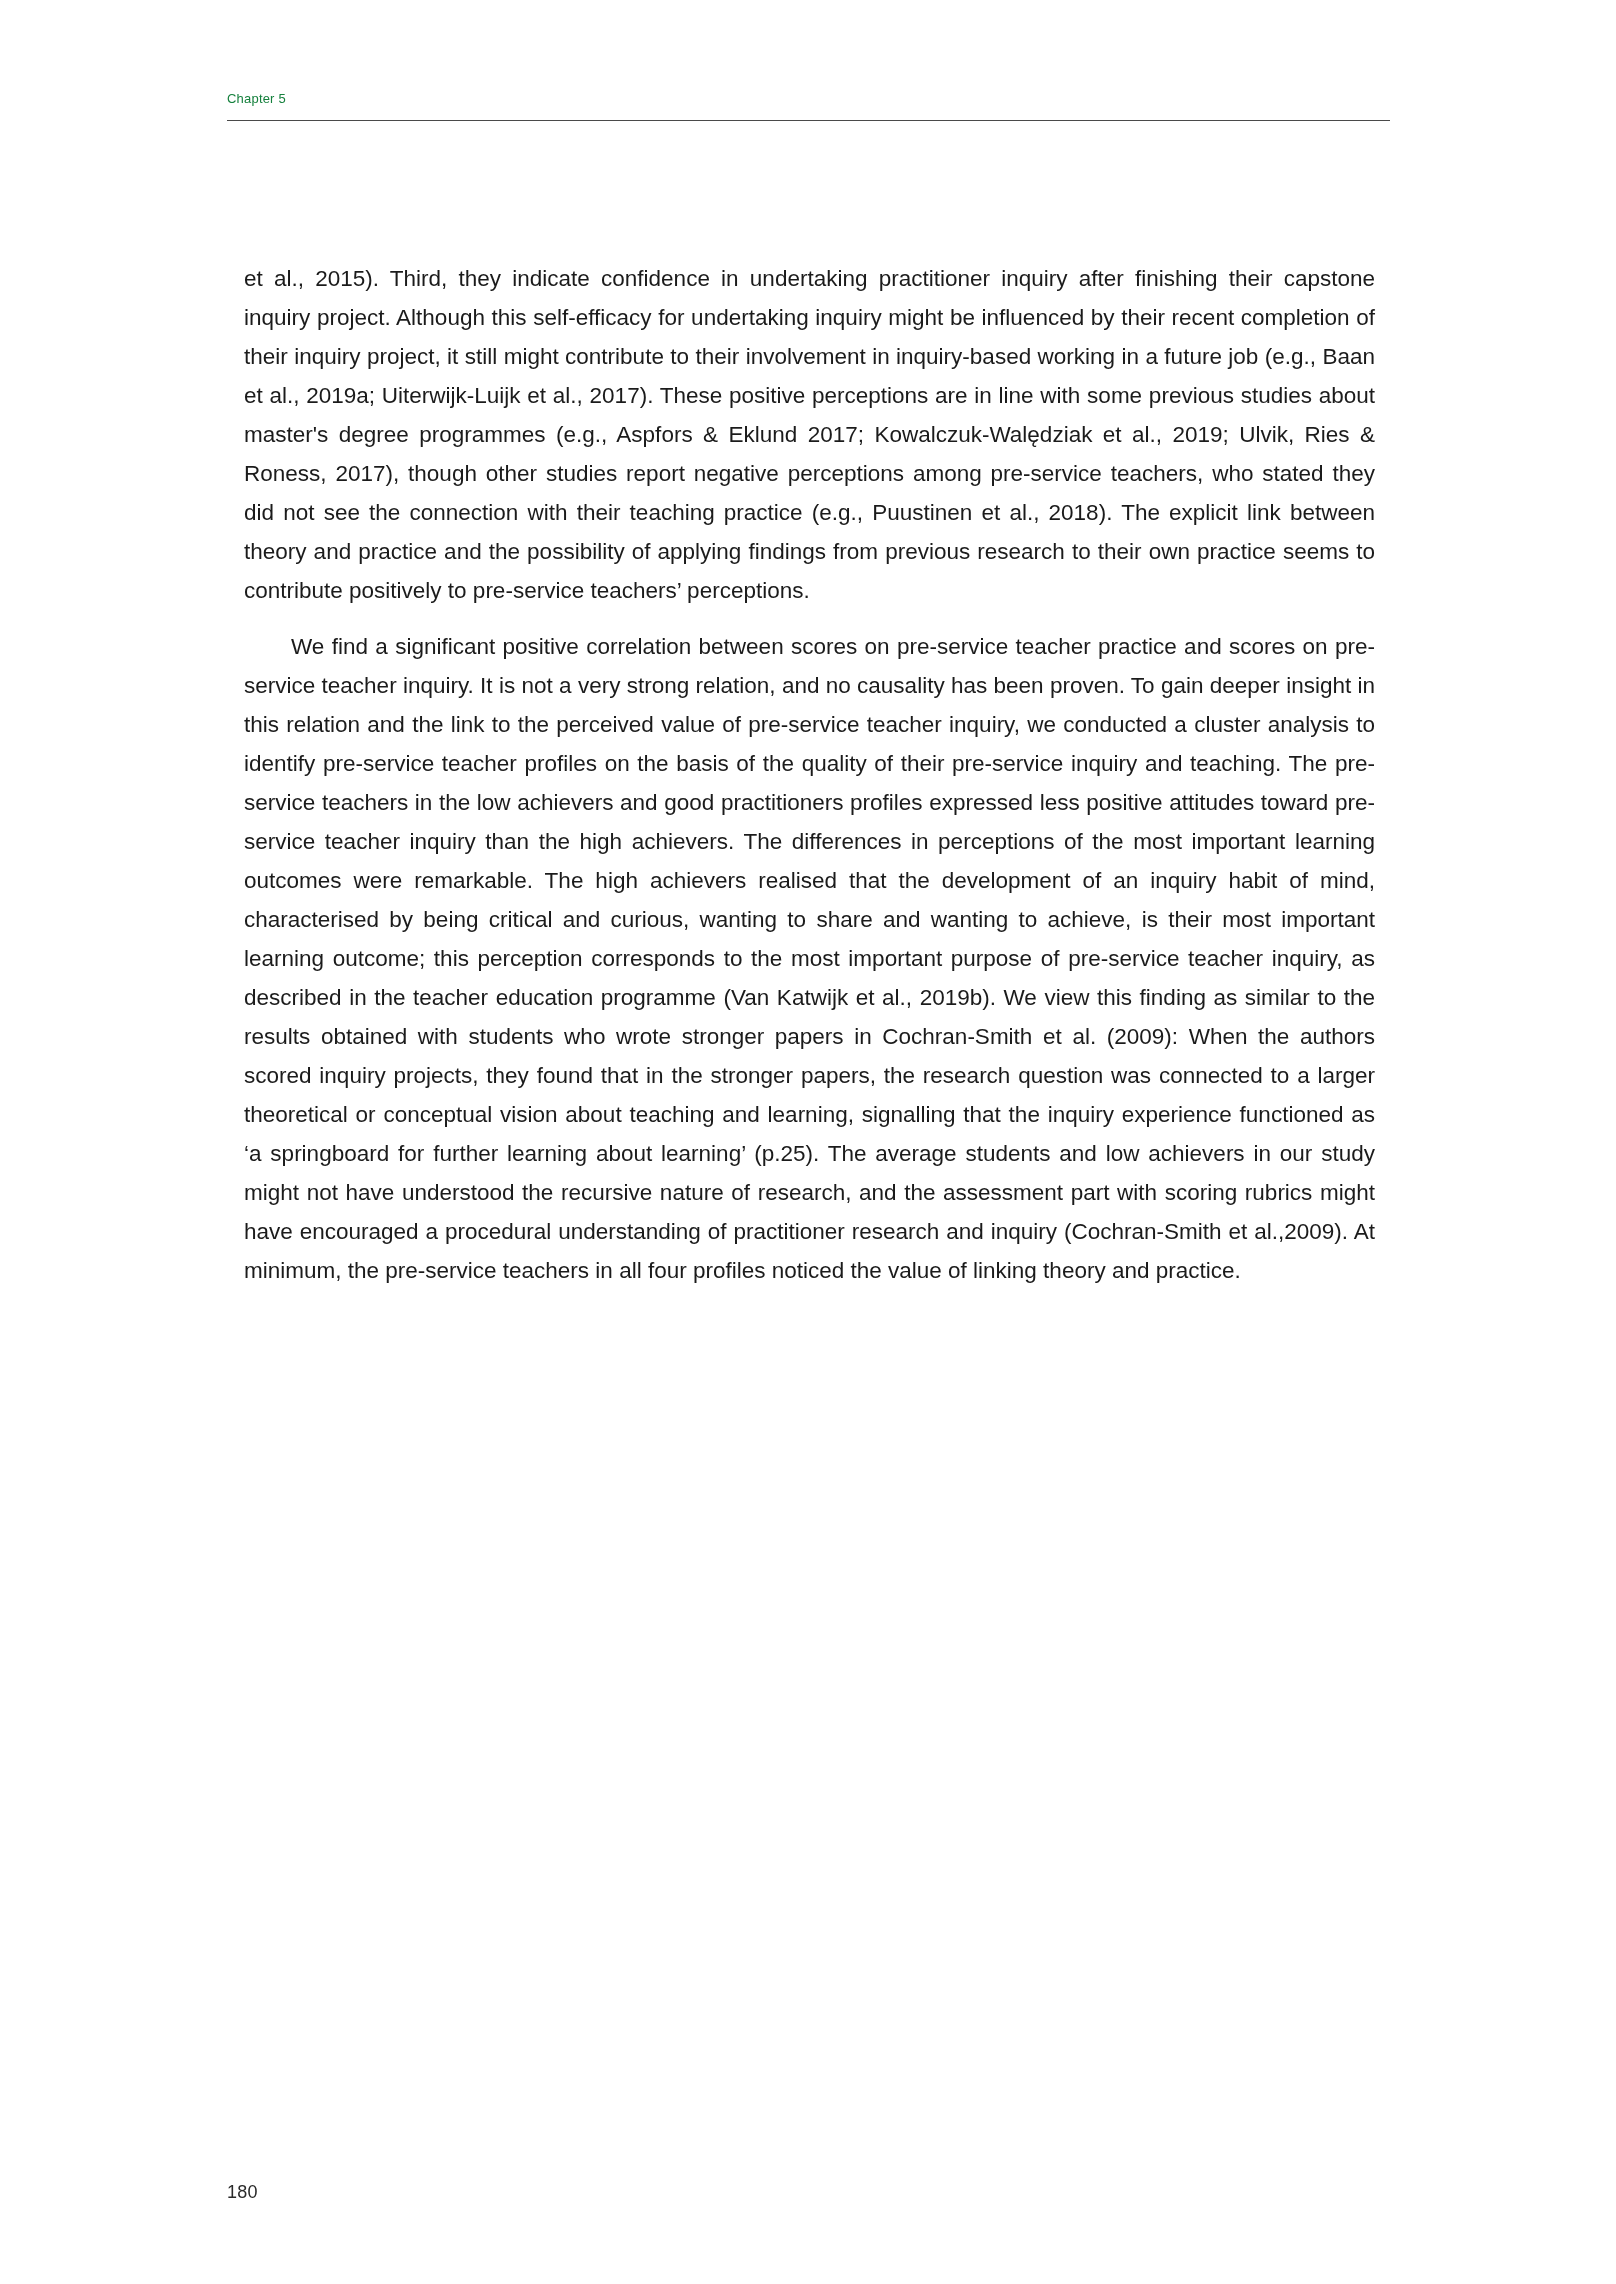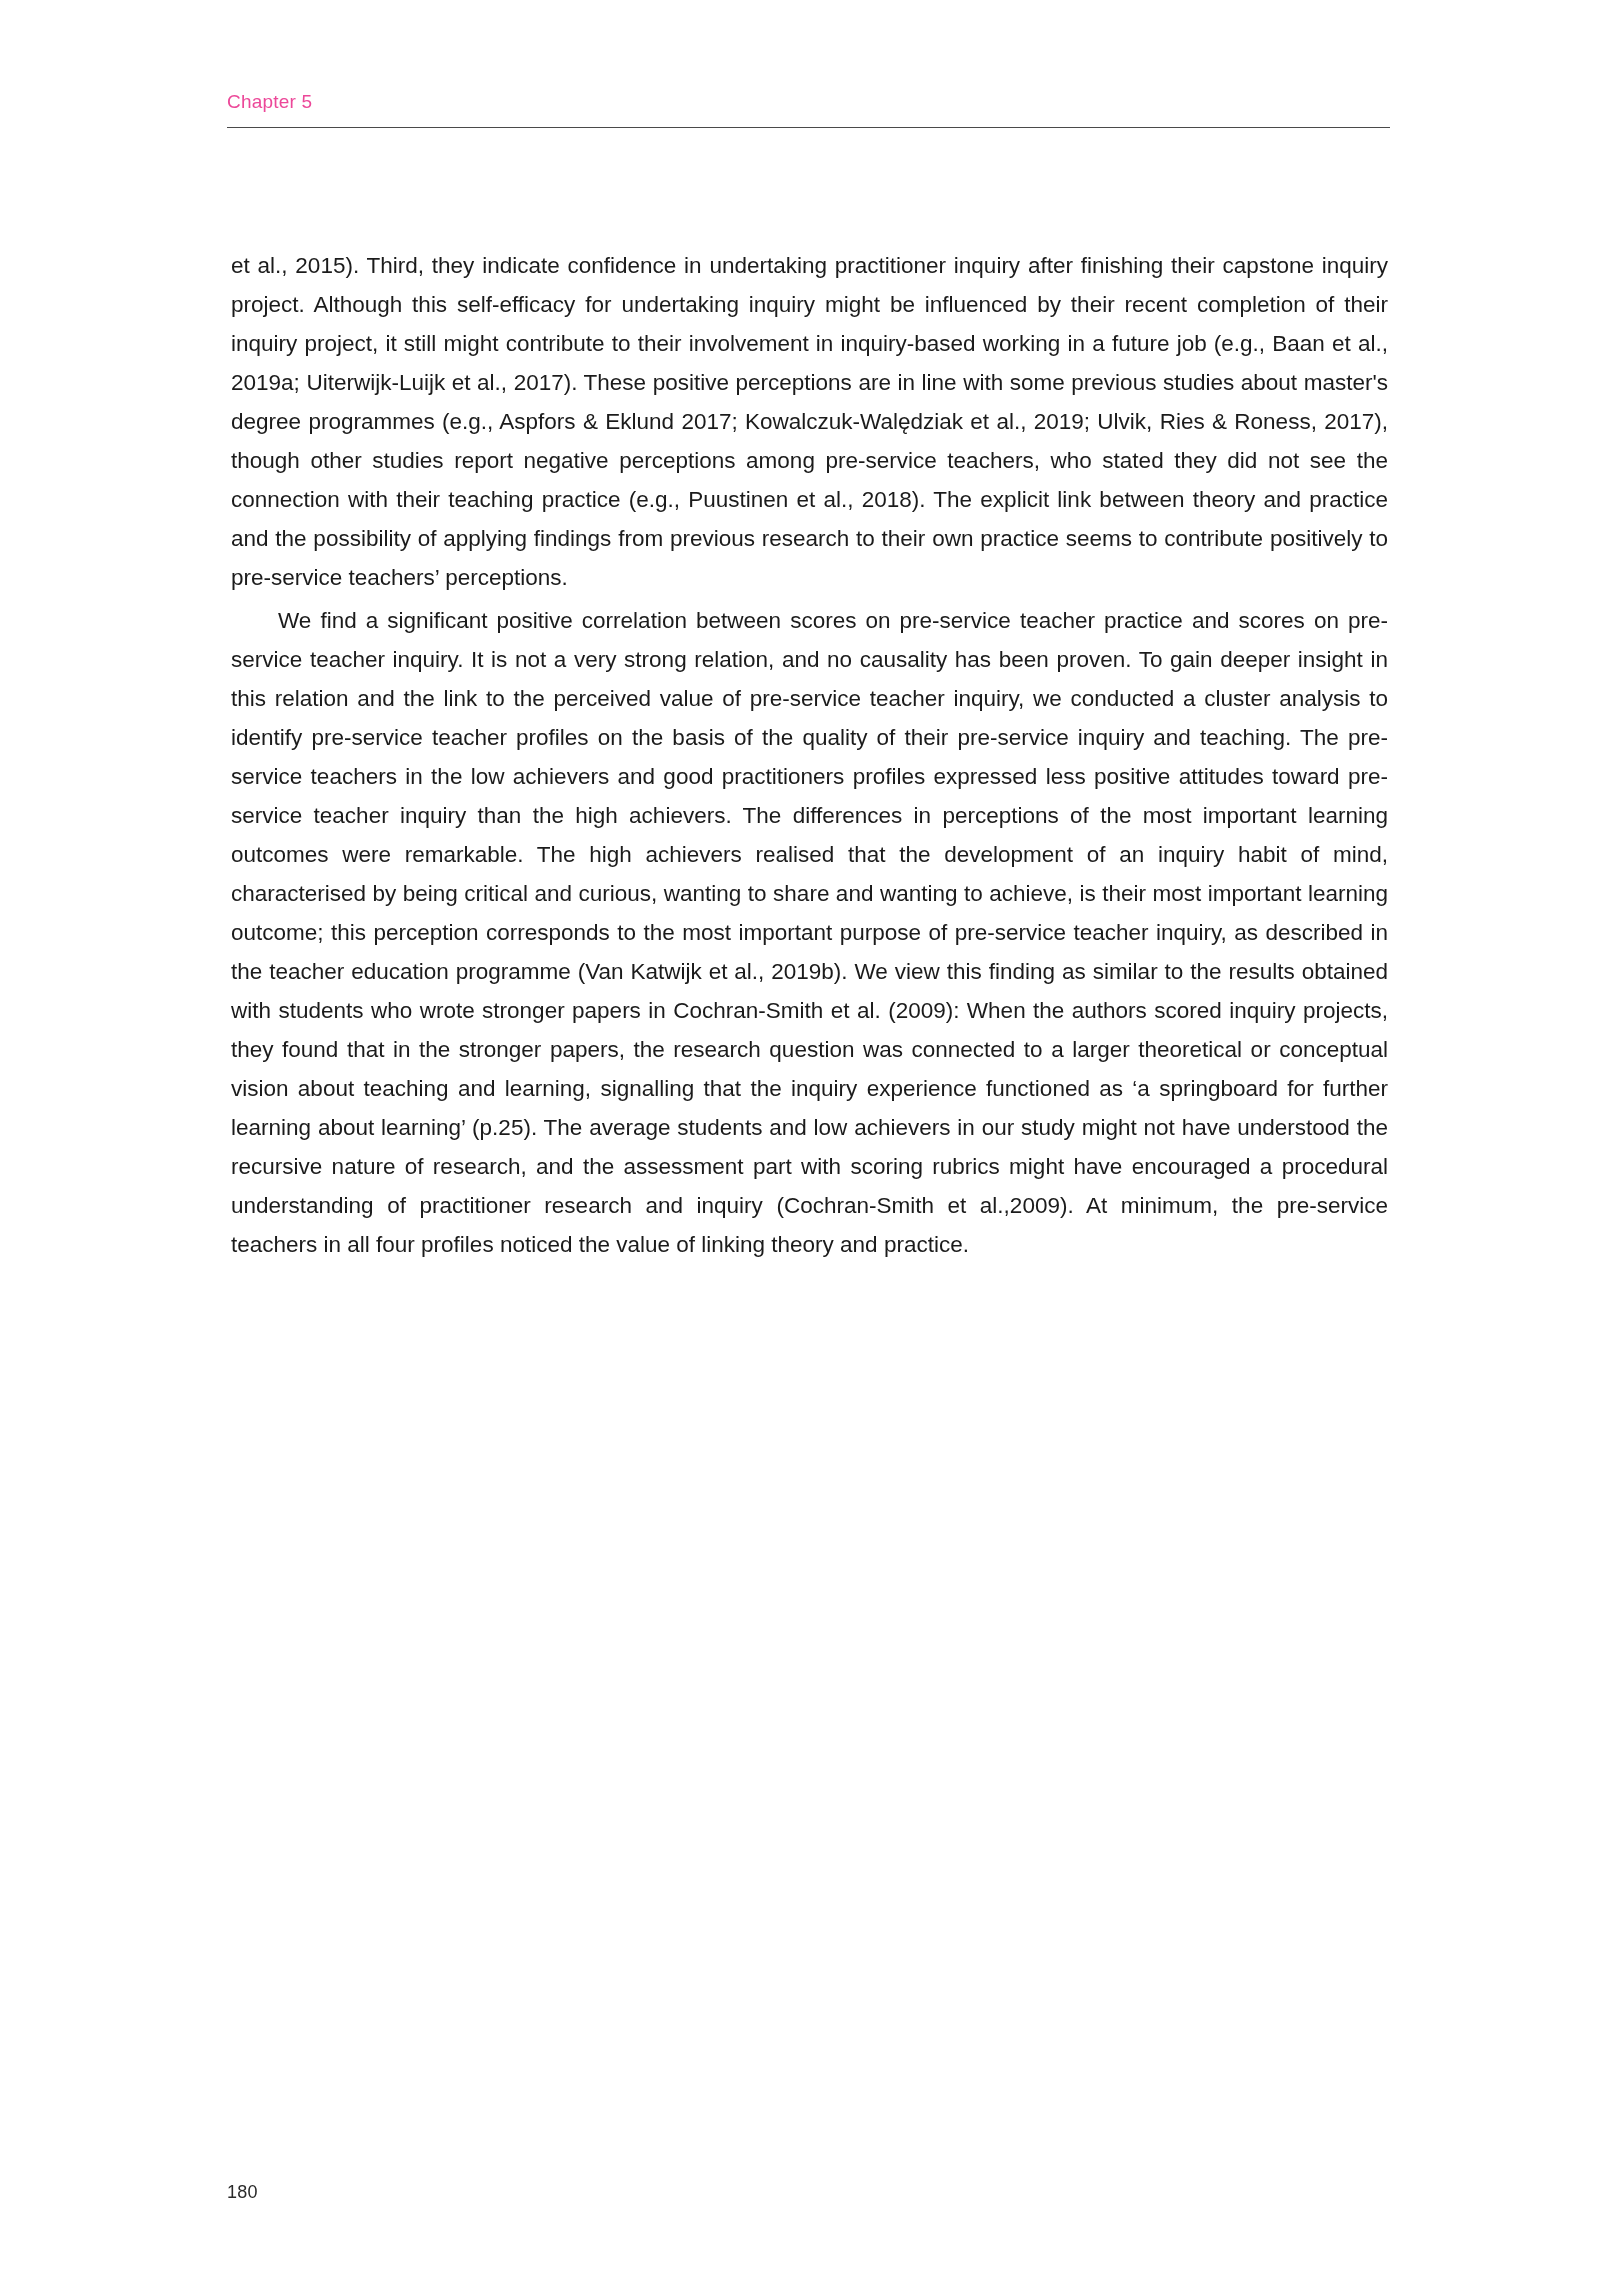--- a/index.html
+++ b/index.html
@@ -21,38 +21,38 @@
     box-sizing: border-box;
     background: #ffffff;
   }
   .header {
     position: absolute;
     left: 227px;
     top: 91px;
     width: 1163px;
   }
   .header-label {
-    font-size: 19px;
+    font-size: 13px;
     letter-spacing: 0.2px;
-    color: #ec4899;
+    color: #15803d;
     padding-bottom: 13.7px;
   }
   .header-rule {
     height: 1.1px;
     background: #4a4a4a;
     width: 100%;
   }
   .content {
     position: absolute;
     left: 227px;
     top: 242px;
     width: 1165px;
   }
   p.body-par {
-    margin: 4px;
+    margin: 17px;
     font-size: 22.5px;
     line-height: 39px;
     text-align: justify;
     text-justify: inter-word;
     color: #1b1b1b;
     hyphens: none;
   }
   p.body-par.indent {
     text-indent: 47px;
   }

